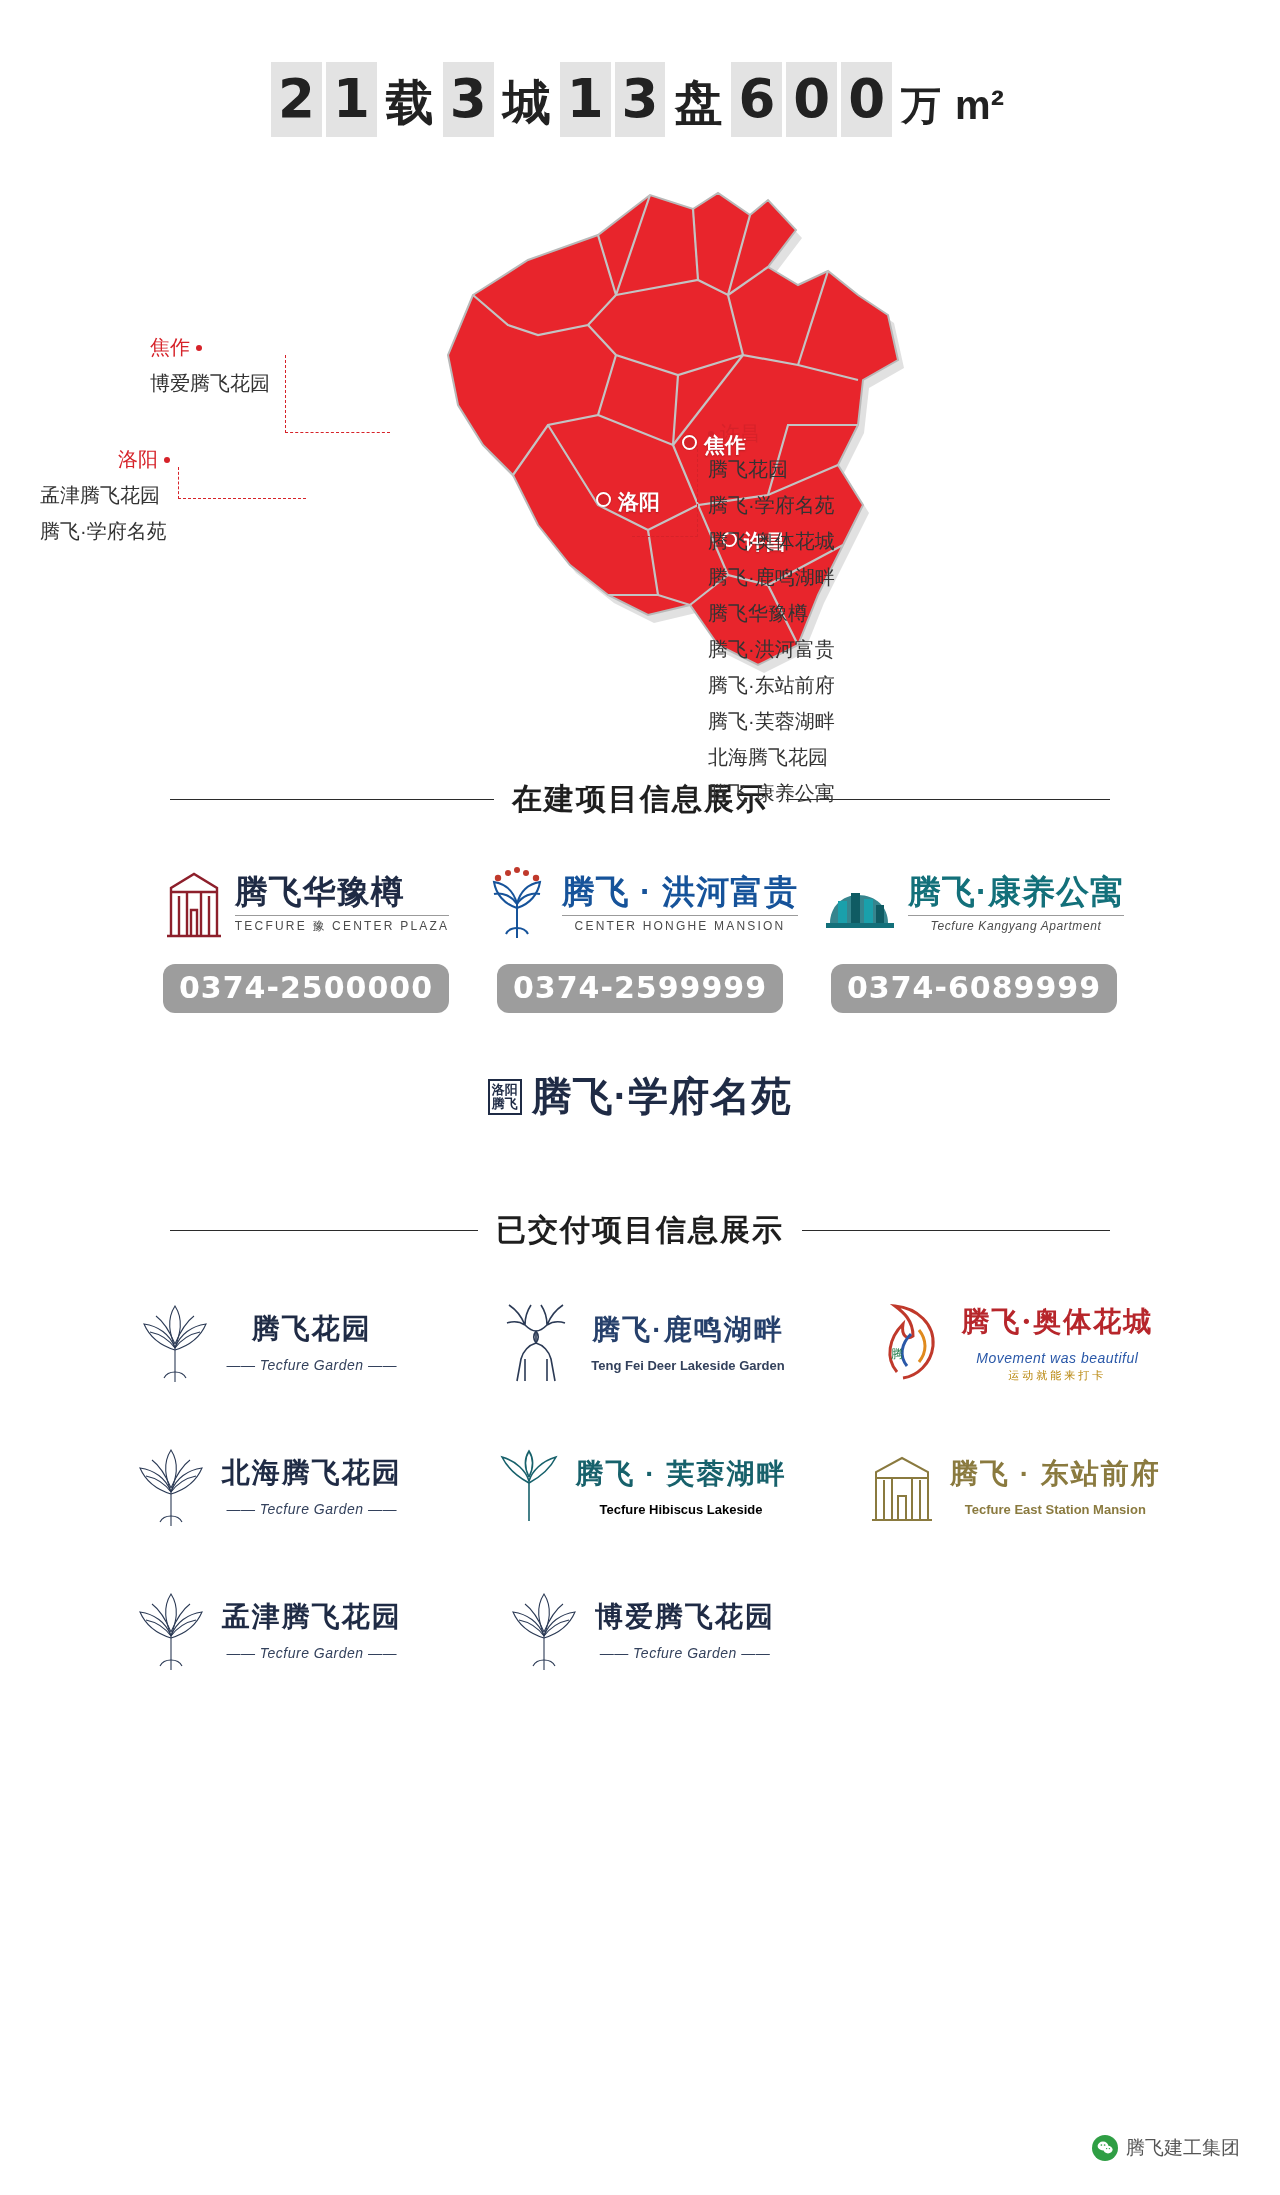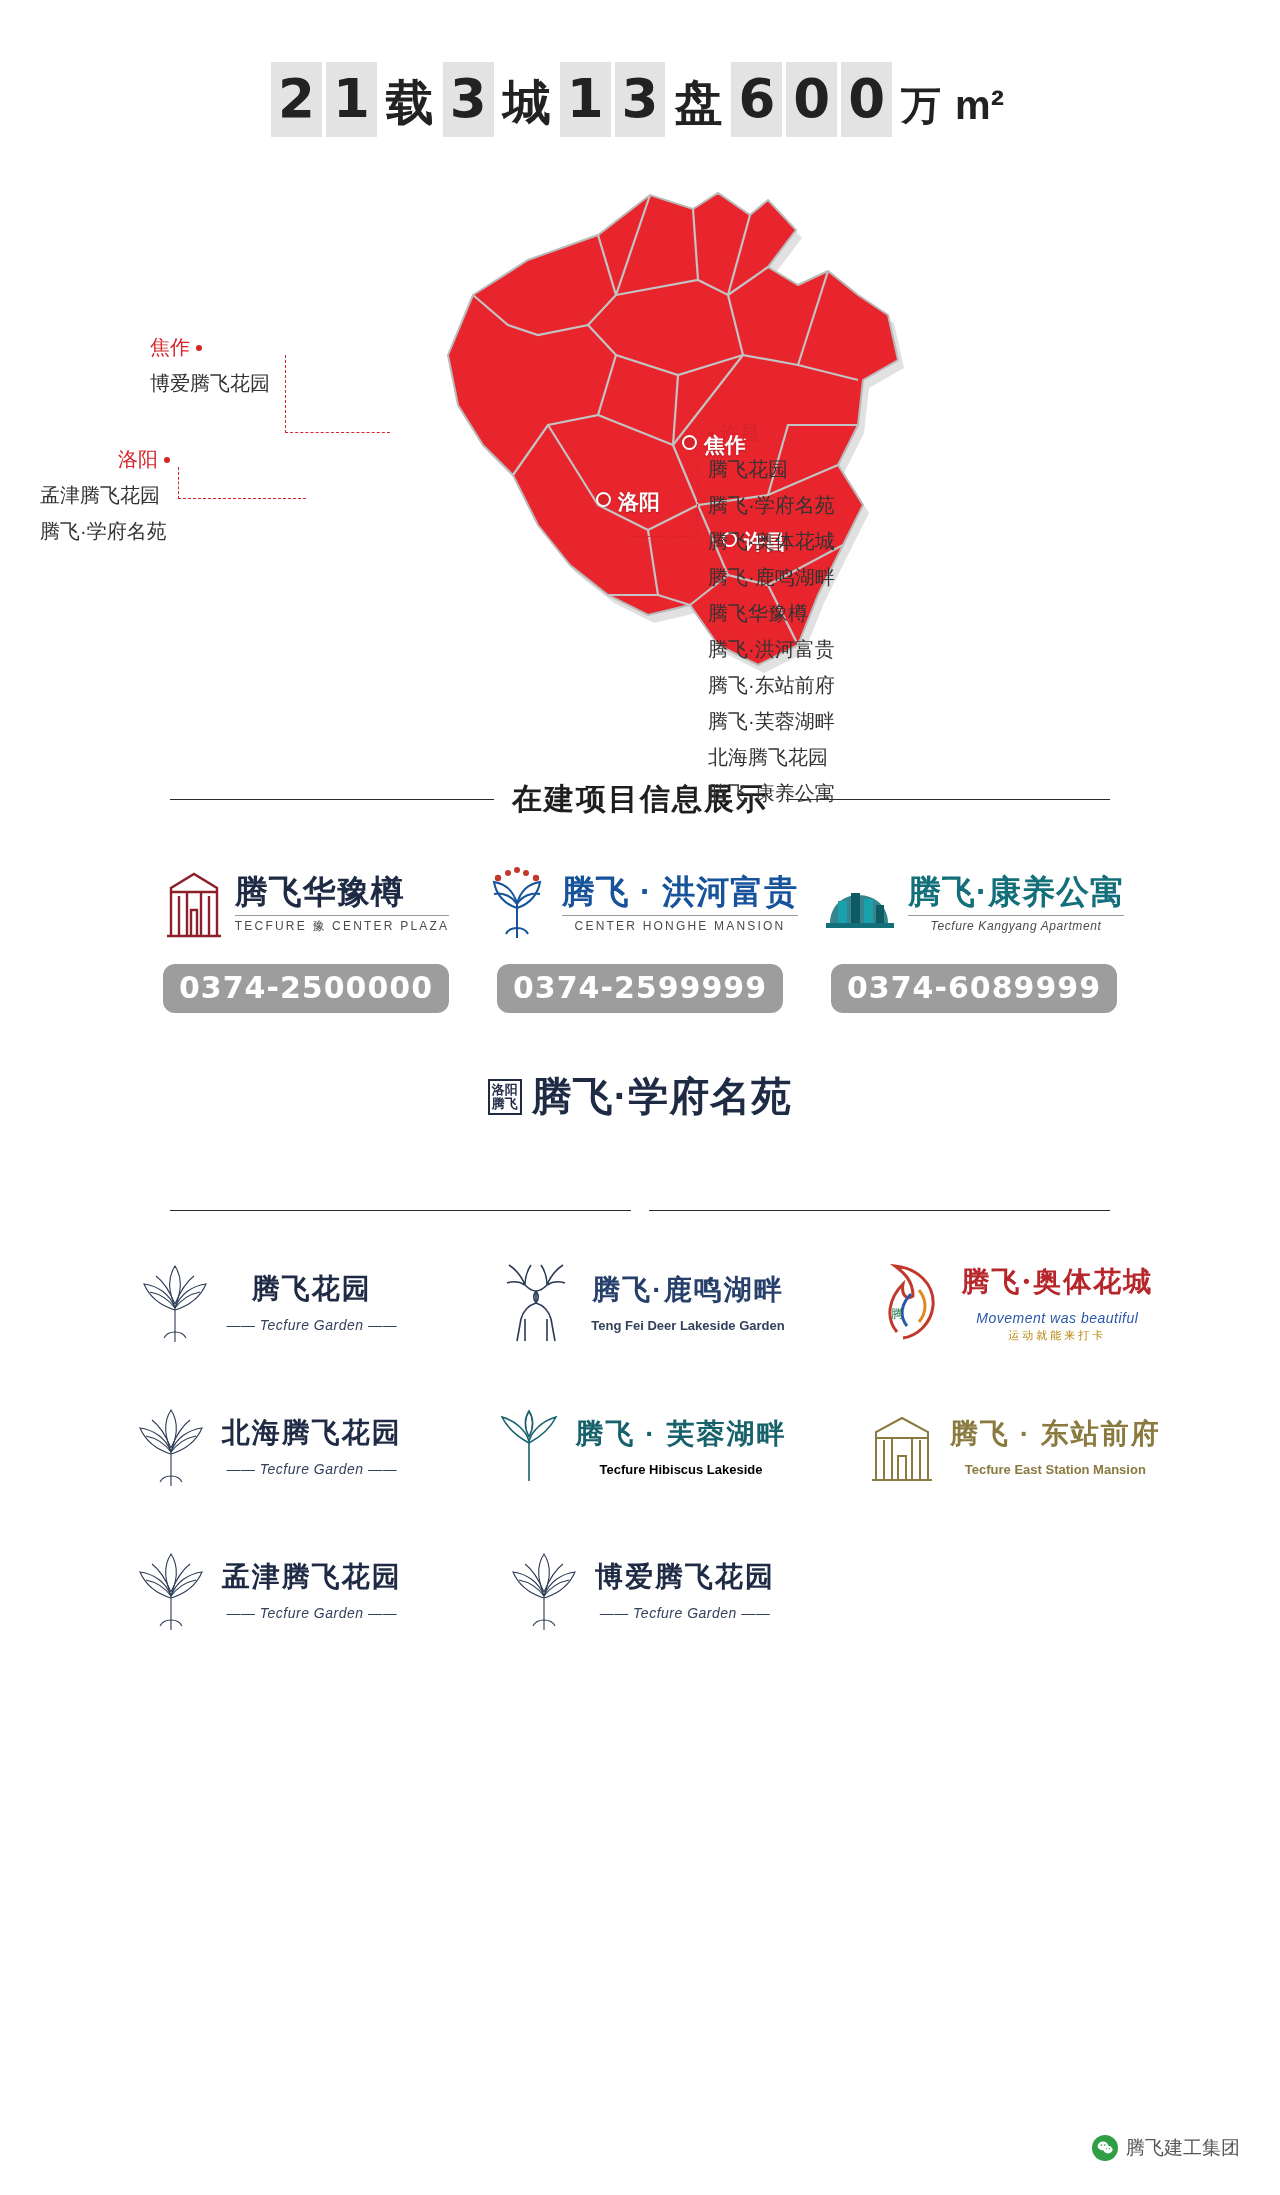--- a/index.html
+++ b/index.html
@@ -488,20 +488,21 @@
           </span>
           <span class="lyg-name">腾飞·学府名苑</span>
         </div>
       </div>
     </div>
   </div>
 
   <div class="dv-wrap">
     <div class="sect-head">
       <span class="line"></span>
+      <span class="txt">已交付项目信息展示</span>
       <span class="line"></span>
     </div>
 
     <div class="dv-grid">
 
       <div class="dv-cell">
         <span>
           <svg width="78" height="84" viewBox="0 0 78 84">
             <g stroke="#2b3a55" stroke-width="1.1" fill="none">
               <path d="M39,82 L39,48"></path>

